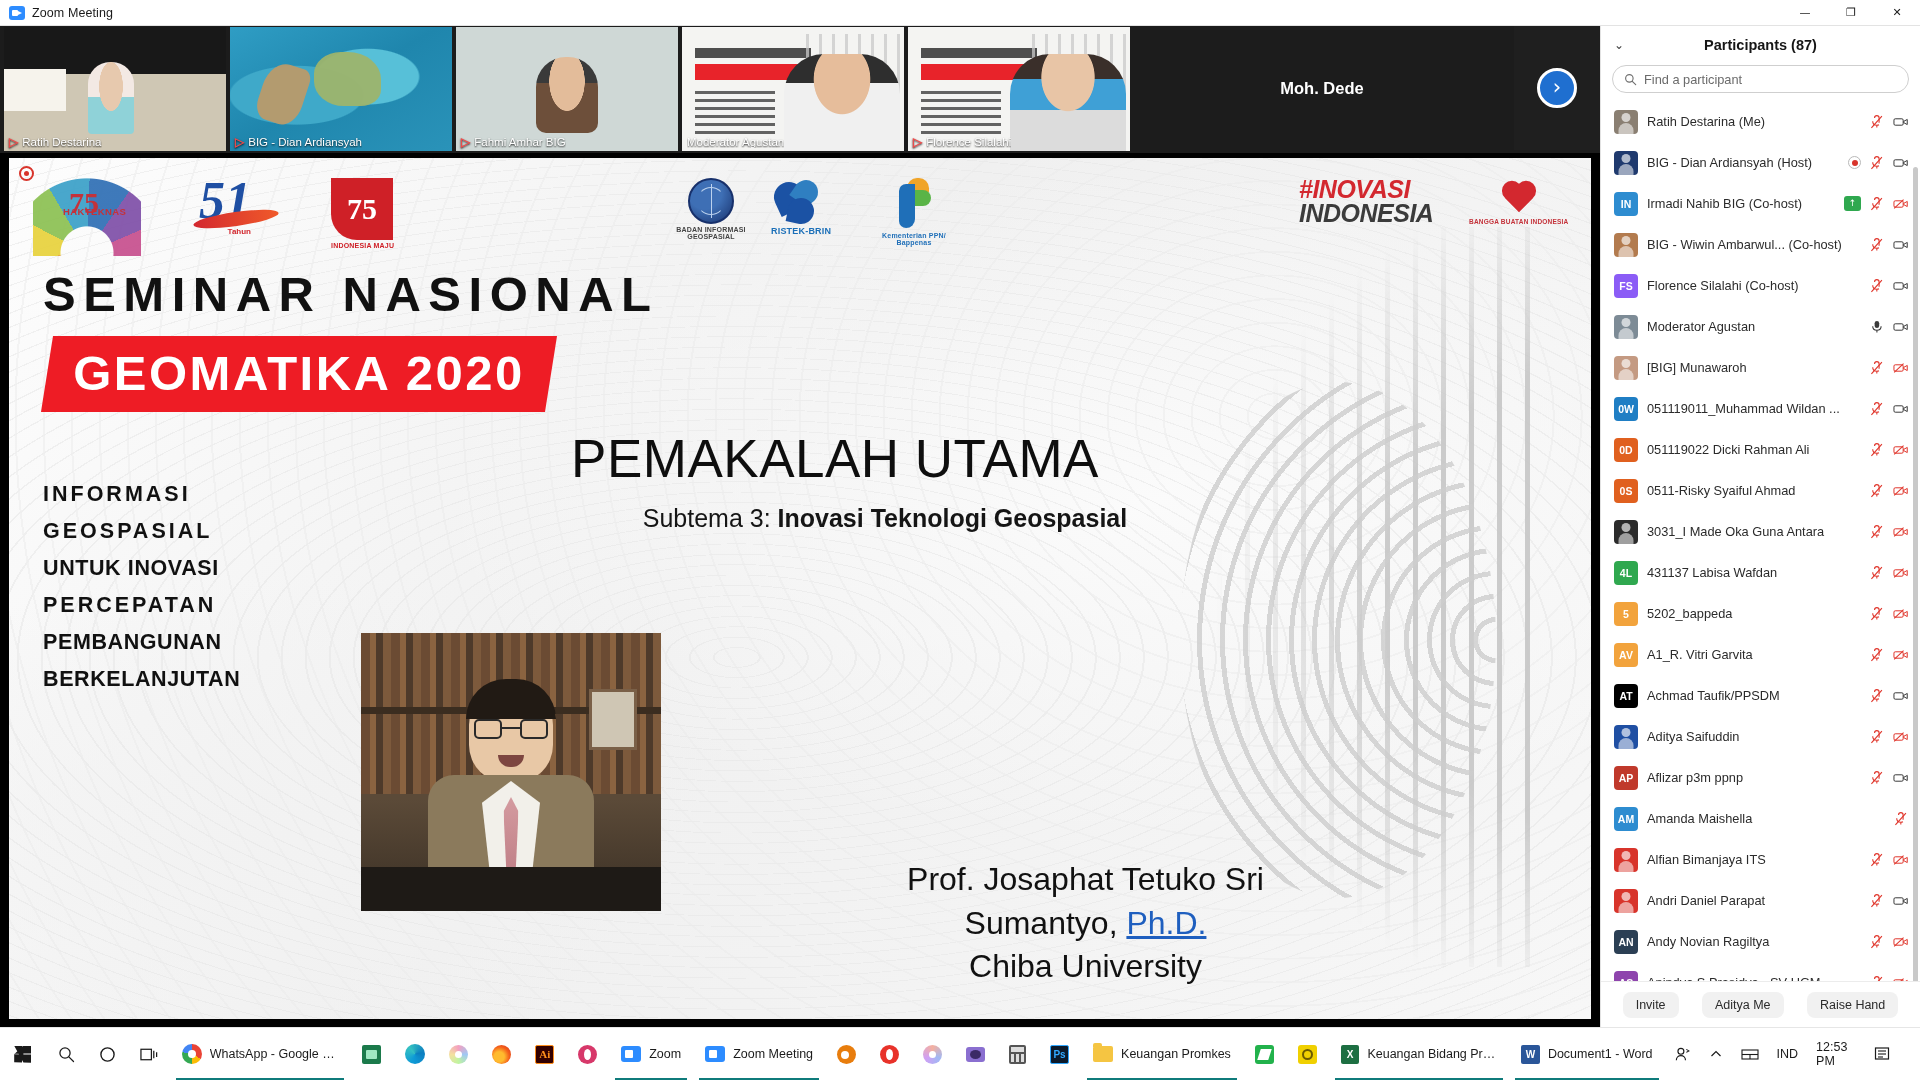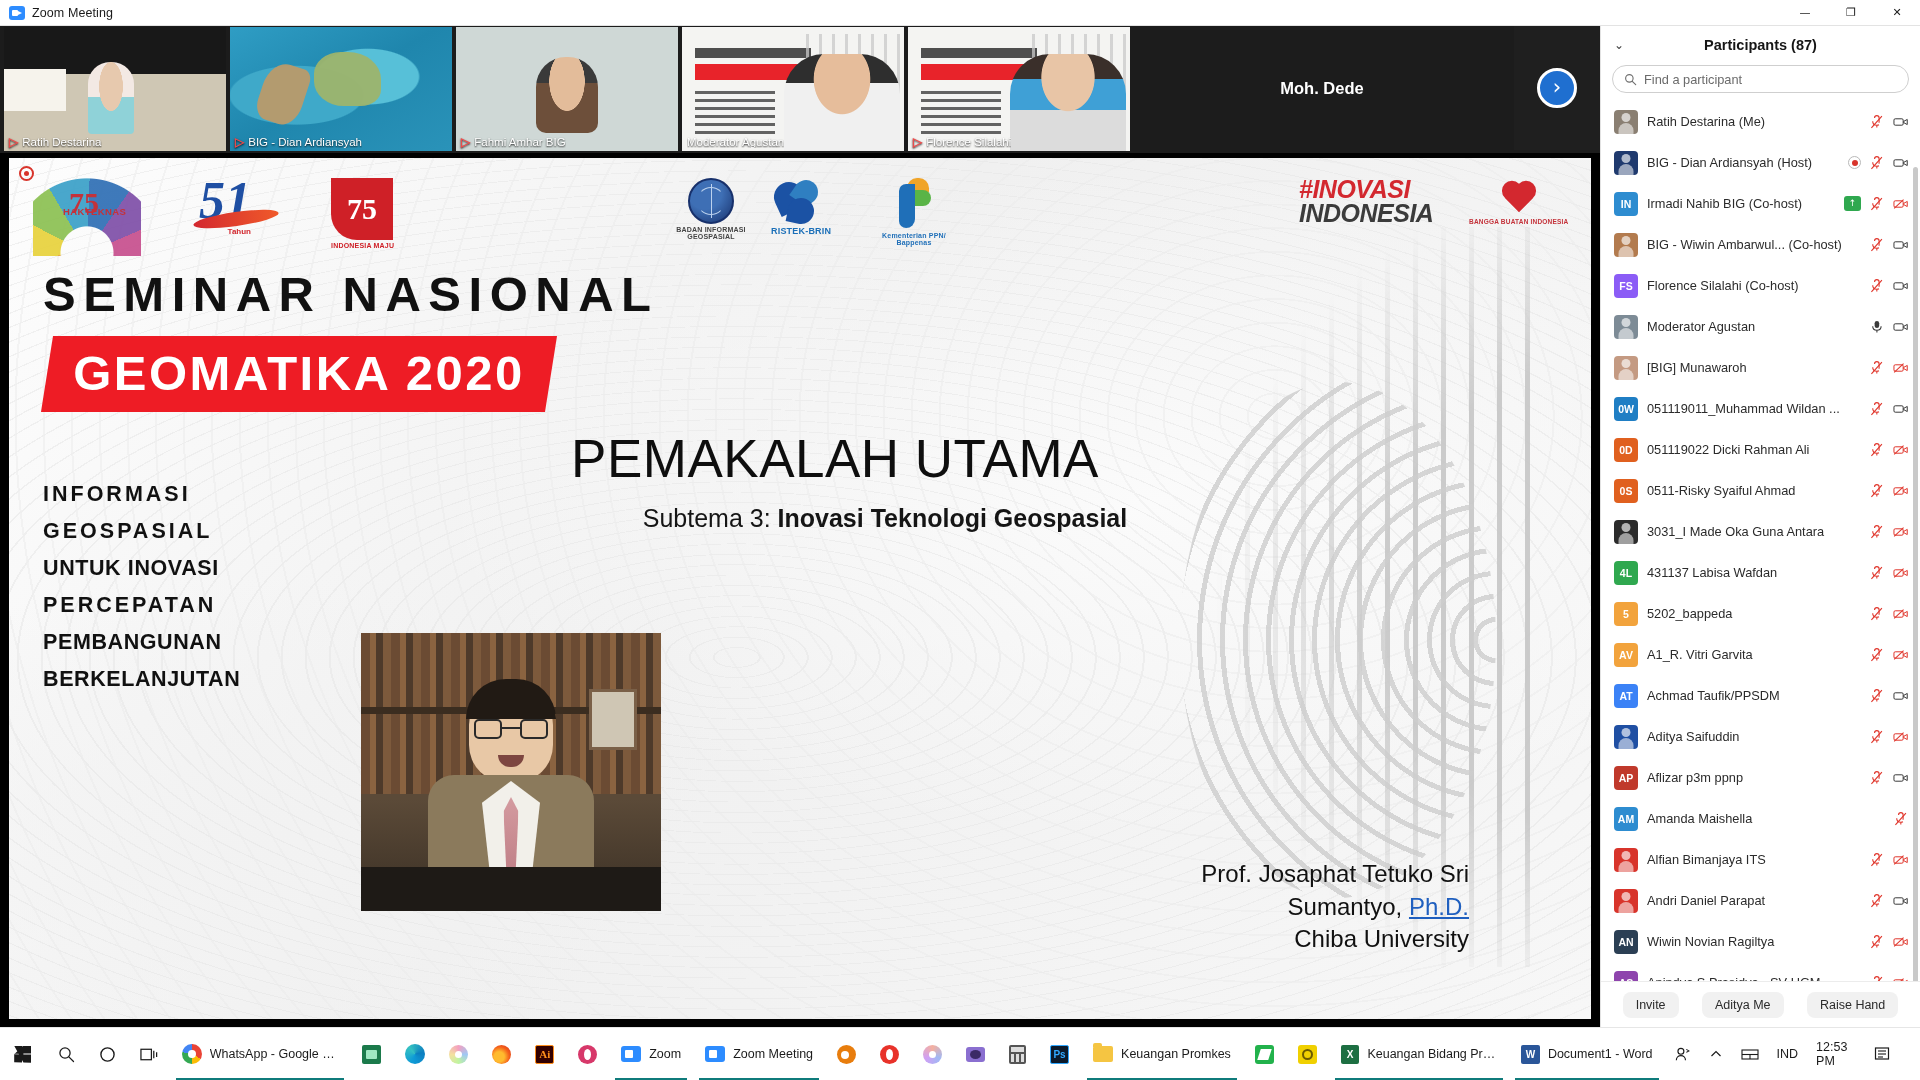--- a/index.html
+++ b/index.html
@@ -274,22 +274,22 @@
     width:166px;height:142px;border-radius:26px 26px 0 0;
     background:linear-gradient(180deg,#8b7a5c 0 100%);}
   .sv-shirt{position:absolute;left:50%;top:6px;transform:translateX(-50%);
     width:58px;height:136px;background:#f2f0ea;clip-path:polygon(50% 0,100% 16%,78% 100%,22% 100%,0 16%);}
   .sv-tie{position:absolute;left:50%;top:22px;transform:translateX(-50%);
     width:15px;height:104px;background:linear-gradient(180deg,#d49ba0,#b9767e);
     clip-path:polygon(50% 0,100% 14%,72% 100%,28% 100%,0 14%);}
   .sv-desk{position:absolute;left:0;right:0;bottom:0;height:16%;background:#1e1a16;}
 
   .spk-name {
-    position: absolute; left: 700px; right: 122px; top: 700px;
-    text-align: right; font-size: 24px; color: #111; line-height: 1.36;
+    position: absolute; left: 700px; right: 129px; top: 700px;
+    text-align: center; font-size: 32px; color: #111; line-height: 1.36;
   }
   .spk-name .phd { color: #1f5fbf; text-decoration: underline; }
 
   
   .panel {
     position: absolute; top: 26px; right: 0; width: 320px; height: 1001px;
     background: #ffffff; display: flex; flex-direction: column;
     border-left: 1px solid #e2e2e2;
   }
   .panel-head {
@@ -848,21 +848,21 @@
               <line x1="2.6" y1="14.6" x2="14.6" y2="1.4" stroke="#e0362c" stroke-width="1.35"></line>
             </svg>
             <svg class="ico" viewBox="0 0 20 16">
               <rect x="1.2" y="4" width="11.5" height="8" rx="1.6" fill="none" stroke="#e0362c" stroke-width="1.25"></rect>
               <path d="M13.4 7.2l4.4-2.4v6.4l-4.4-2.4z" fill="none" stroke="#e0362c" stroke-width="1.25"></path>
               <line x1="1.4" y1="13.4" x2="13.2" y2="2.4" stroke="#e0362c" stroke-width="1.35"></line>
             </svg>
           </div>
         </div>
         <div class="prow">
-          <div class="av" style="background: #3b82f6;">AT</div>
+          <div class="av" style="background: #000000;">AT</div>
           <div class="pname">Achmad Taufik/PPSDM</div>
           <div class="badges">
             <svg class="ico" viewBox="0 0 18 16">
               <path d="M6.2 3.3a2.6 2.6 0 015.2 0v4.4a2.6 2.6 0 01-.25 1.1" fill="none" stroke="#e0362c" stroke-width="1.25"></path>
               <path d="M4.1 7.2c0 2.6 1.9 4.6 4.7 4.6 .9 0 1.7-.2 2.4-.6" fill="none" stroke="#e0362c" stroke-width="1.25"></path>
               <line x1="8.8" y1="11.8" x2="8.8" y2="14.2" stroke="#e0362c" stroke-width="1.25"></line>
               <line x1="2.6" y1="14.6" x2="14.6" y2="1.4" stroke="#e0362c" stroke-width="1.35"></line>
             </svg>
             <svg class="ico" viewBox="0 0 20 16">
               <rect x="1.2" y="4" width="11.5" height="8" rx="1.6" fill="none" stroke="#3a3a3a" stroke-width="1.25"></rect>
@@ -943,21 +943,21 @@
               <line x1="2.6" y1="14.6" x2="14.6" y2="1.4" stroke="#e0362c" stroke-width="1.35"></line>
             </svg>
             <svg class="ico" viewBox="0 0 20 16">
               <rect x="1.2" y="4" width="11.5" height="8" rx="1.6" fill="none" stroke="#3a3a3a" stroke-width="1.25"></rect>
               <path d="M13.4 7.2l4.4-2.4v6.4l-4.4-2.4z" fill="none" stroke="#3a3a3a" stroke-width="1.25"></path>
             </svg>
           </div>
         </div>
         <div class="prow">
           <div class="av" style="background: rgb(43, 63, 84);">AN</div>
-          <div class="pname">Wiwin Novian Ragiltya</div>
+          <div class="pname">Andy Novian Ragiltya</div>
           <div class="badges">
             <svg class="ico" viewBox="0 0 18 16">
               <path d="M6.2 3.3a2.6 2.6 0 015.2 0v4.4a2.6 2.6 0 01-.25 1.1" fill="none" stroke="#e0362c" stroke-width="1.25"></path>
               <path d="M4.1 7.2c0 2.6 1.9 4.6 4.7 4.6 .9 0 1.7-.2 2.4-.6" fill="none" stroke="#e0362c" stroke-width="1.25"></path>
               <line x1="8.8" y1="11.8" x2="8.8" y2="14.2" stroke="#e0362c" stroke-width="1.25"></line>
               <line x1="2.6" y1="14.6" x2="14.6" y2="1.4" stroke="#e0362c" stroke-width="1.35"></line>
             </svg>
             <svg class="ico" viewBox="0 0 20 16">
               <rect x="1.2" y="4" width="11.5" height="8" rx="1.6" fill="none" stroke="#e0362c" stroke-width="1.25"></rect>
               <path d="M13.4 7.2l4.4-2.4v6.4l-4.4-2.4z" fill="none" stroke="#e0362c" stroke-width="1.25"></path>

